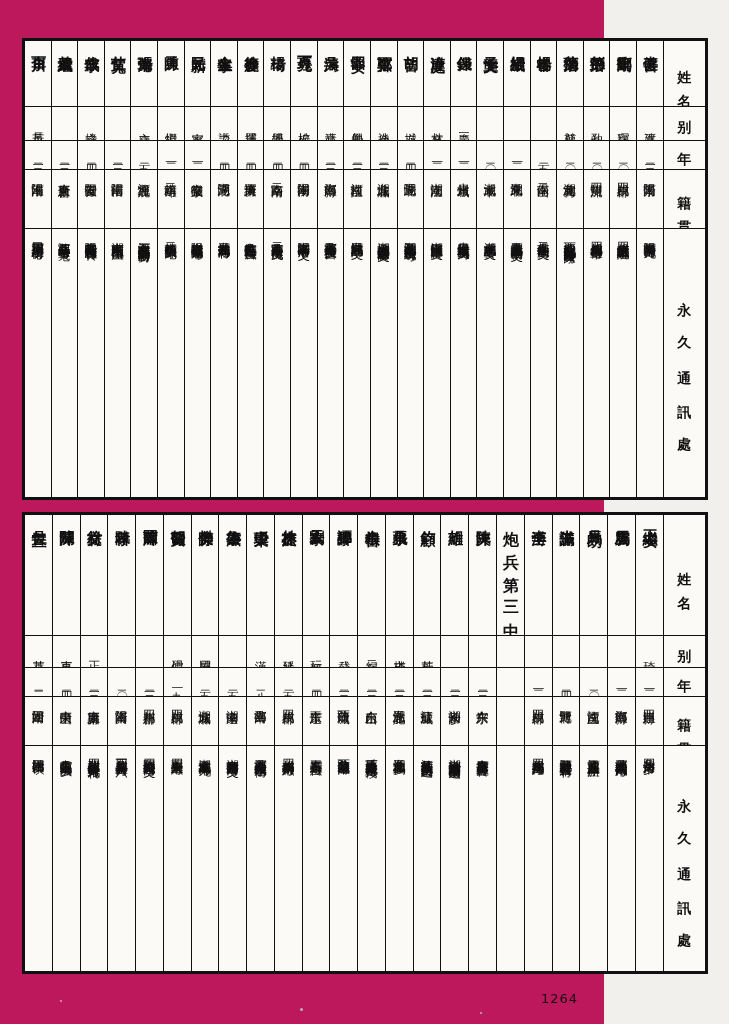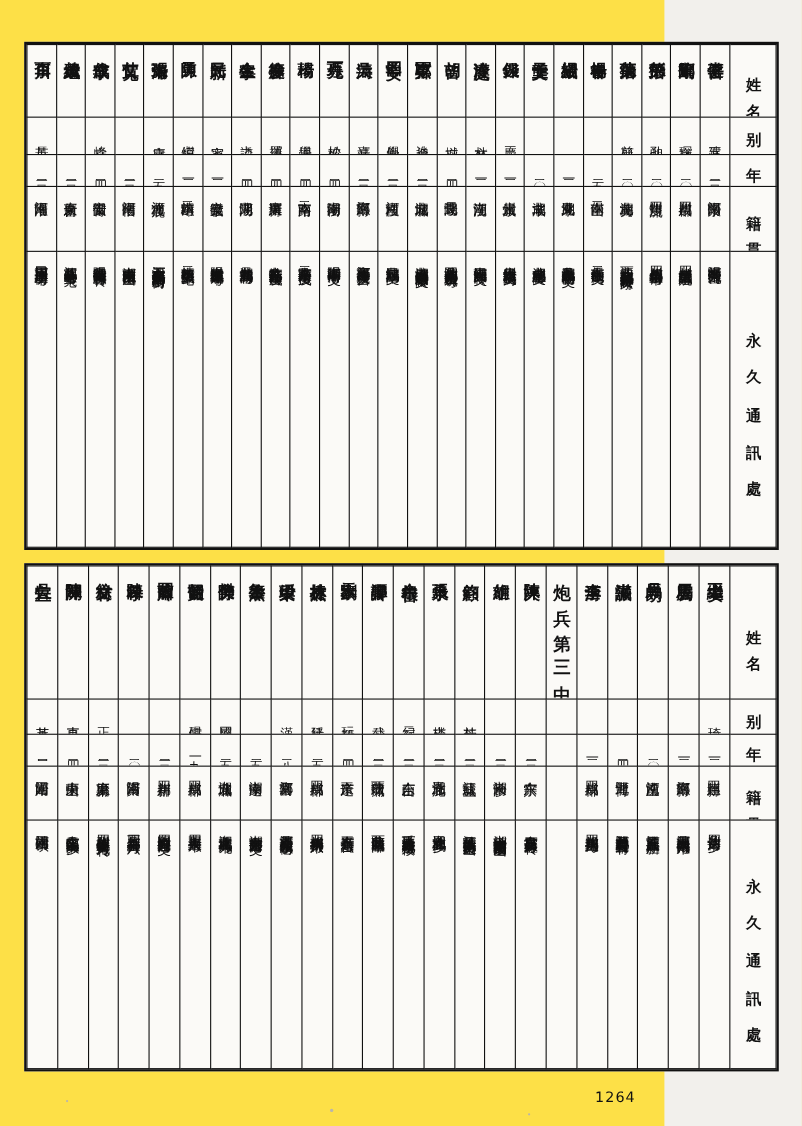--- a/index.html
+++ b/index.html
@@ -7,21 +7,21 @@
     width:729px;height:1024px;
     background:#f2f0ec;
     font-family:"DejaVu Sans","Liberation Sans",sans-serif;
     color:#111;
     position:relative;
     overflow:hidden;
   }
   .page{
     position:absolute;
     left:0;top:0;width:604px;height:1024px;
-    background:#fde047;
+    background:#be185d;
   }
   
   .page::before{
     content:"";position:absolute;inset:0;
     background:
       radial-gradient(circle at 20% 30%, rgba(0,0,0,0.012) 0 2px, transparent 3px),
       radial-gradient(circle at 70% 60%, rgba(0,0,0,0.012) 0 2px, transparent 3px);
     pointer-events:none;
   }
   .tablewrap{

